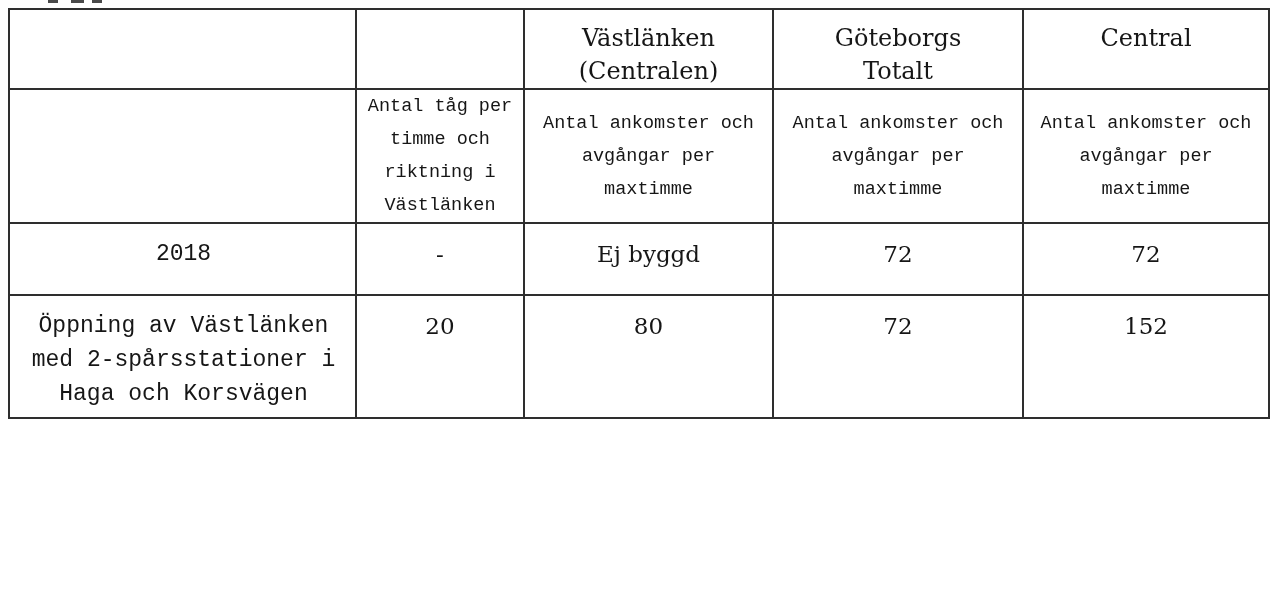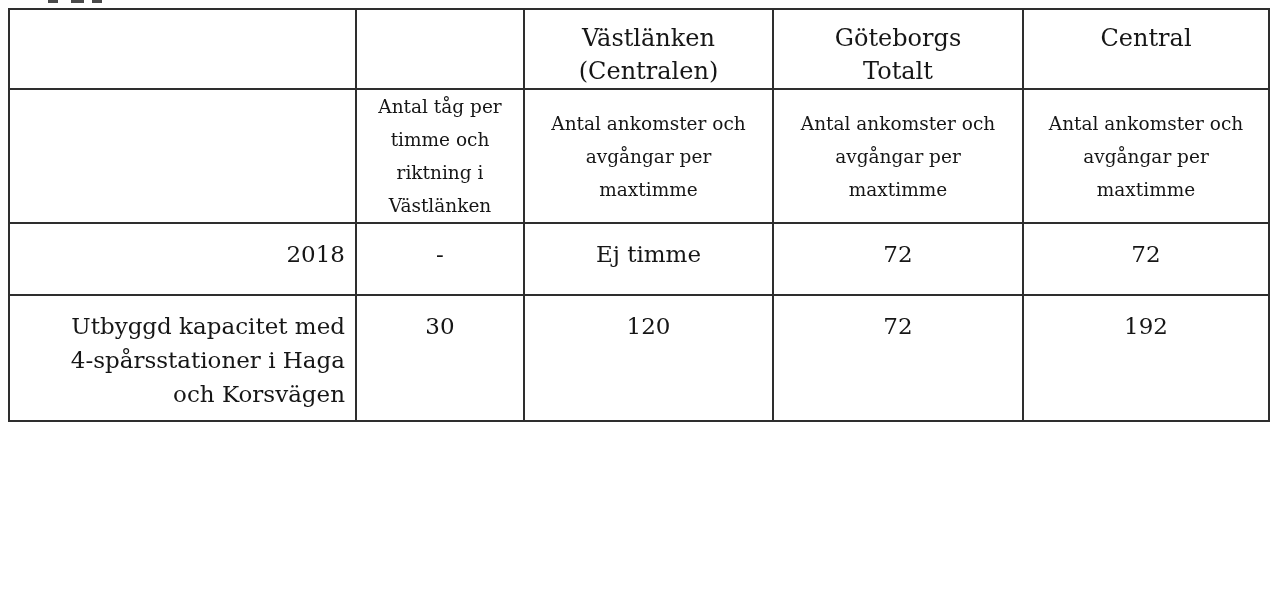--- a/index.html
+++ b/index.html
@@ -48,39 +48,40 @@
   
   tr.hrow1 { height: 78px; }
   tr.hrow1 th {
     vertical-align: top;
     padding-top: 12px;
     text-align: center;
     font-size: 24px;
     line-height: 33px;
   }
   
-  tr.hrow2 { height: 129px; }
+  tr.hrow2 { height: 129px; font-family: Liberation Mono, monospace; }
   tr.hrow2 th {
     vertical-align: middle;
     text-align: center;
     font-size: 18.5px;
     line-height: 33px;
   }
   
   tr.brow td {
     vertical-align: top;
     padding-top: 13px;
     font-size: 23px;
     line-height: 34px;
     text-align: center;
   }
   tr.brow td.scenario {
-    text-align: right;
+    text-align: center;
     padding-left: 12px;
     padding-right: 10px;
+    font-family: Liberation Mono, monospace;
   }
   tr.brow-2018    { height: 72px;  }
   tr.brow-opening { height: 123px; }
   tr.brow-expand  { height: 126px; }
 </style>
 </head>
 <body>
 
 <div class="artifact a1"></div>
 <div class="artifact a2"></div>
@@ -118,27 +119,27 @@
 maxtimme</th>
       <th>Antal ankomster och
 avgångar per
 maxtimme</th>
     </tr>
   </thead>
   <tbody>
     <tr class="brow brow-2018">
       <td class="scenario">2018</td>
       <td>-</td>
-      <td>Ej timme</td>
+      <td>Ej byggd</td>
       <td>72</td>
       <td>72</td>
     </tr>
-    <tr class="brow brow-expand">
-      <td class="scenario">Utbyggd kapacitet med
-4-spårsstationer i Haga
-och Korsvägen</td>
-      <td>30</td>
-      <td>120</td>
+    <tr class="brow brow-opening">
+      <td class="scenario">Öppning av Västlänken
+med 2-spårsstationer i
+Haga och Korsvägen</td>
+      <td>20</td>
+      <td>80</td>
       <td>72</td>
-      <td>192</td>
+      <td>152</td>
     </tr>
   </tbody>
 </table>
 
 </body></html>

